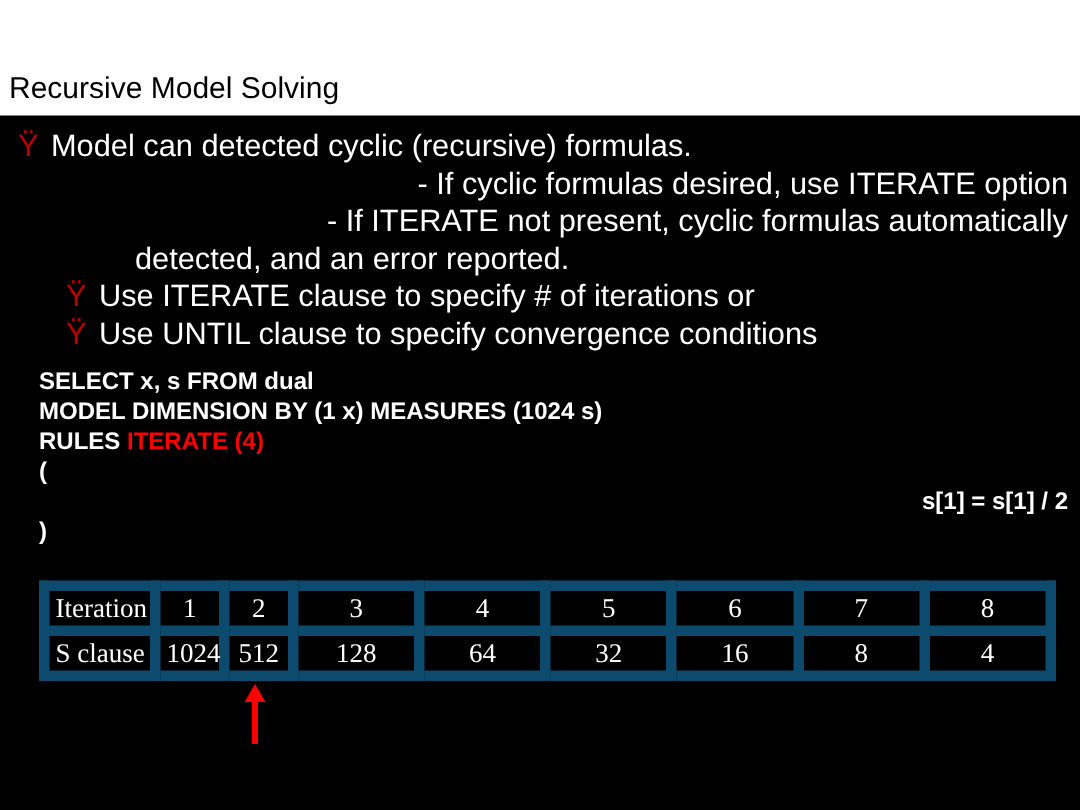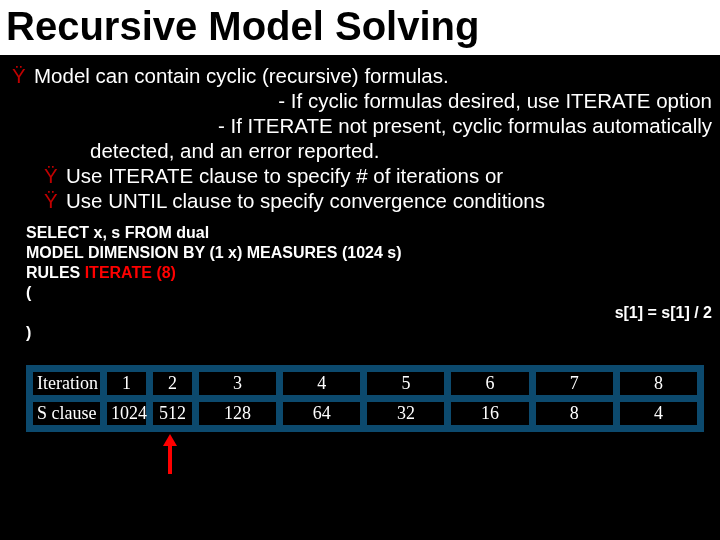--- a/index.html
+++ b/index.html
@@ -10,22 +10,23 @@
     font-family: Arial, Helvetica, sans-serif;
     color: #fff;
     overflow: hidden;
   }
   .title-bar {
     background: #fff;
     color: #000;
     padding: 4px 6px 6px 6px;
   }
   .title-bar h1 {
-    font-weight: bold;
-    font-size: 40px;
+    font-weight: normal;
+    font-size: 20px;
+    margin-top: 44px;
   }
   .content {
     padding: 8px 8px 0 8px;
   }
   .bullets {
     font-size: 20.5px;
     line-height: 1.22;
   }
   .bullets .row {
     display: flex;
@@ -111,21 +112,21 @@
 
 <div class="title-bar">
   <h1>Recursive Model Solving</h1>
 </div>
 
 <div class="content">
 
   <div class="bullets">
     <div class="row">
       <div class="bul">Ÿ</div>
-      <div class="txt">Model can contain cyclic (recursive) formulas.</div>
+      <div class="txt">Model can detected cyclic (recursive) formulas.</div>
     </div>
     <div class="row sub-indent">
       <div class="bul"></div>
       <div class="txt">- If cyclic formulas desired, use ITERATE option</div>
     </div>
     <div class="row sub-indent">
       <div class="bul"></div>
       <div class="txt">- If ITERATE not present,  cyclic formulas  automatically</div>
     </div>
     <div class="row sub-indent2">
@@ -138,21 +139,21 @@
     </div>
     <div class="row">
       <div class="bul sub">Ÿ</div>
       <div class="txt">Use UNTIL clause to specify convergence conditions</div>
     </div>
   </div>
 
   <div class="code">
     <div>SELECT x, s FROM dual</div>
     <div>MODEL DIMENSION BY (1 x)   MEASURES (1024 s)</div>
-    <div><span>RULES </span><span class="iterate">ITERATE (8)</span></div>
+    <div><span>RULES </span><span class="iterate">ITERATE (4)</span></div>
     <div>(</div>
     <div style="white-space:pre;text-align:right;">  s[1] = s[1] / 2</div>
     <div>)</div>
   </div>
 
   <div class="table-wrap">
     <table>
       <tbody>
           <tr>
         <td>Iteration</td>

